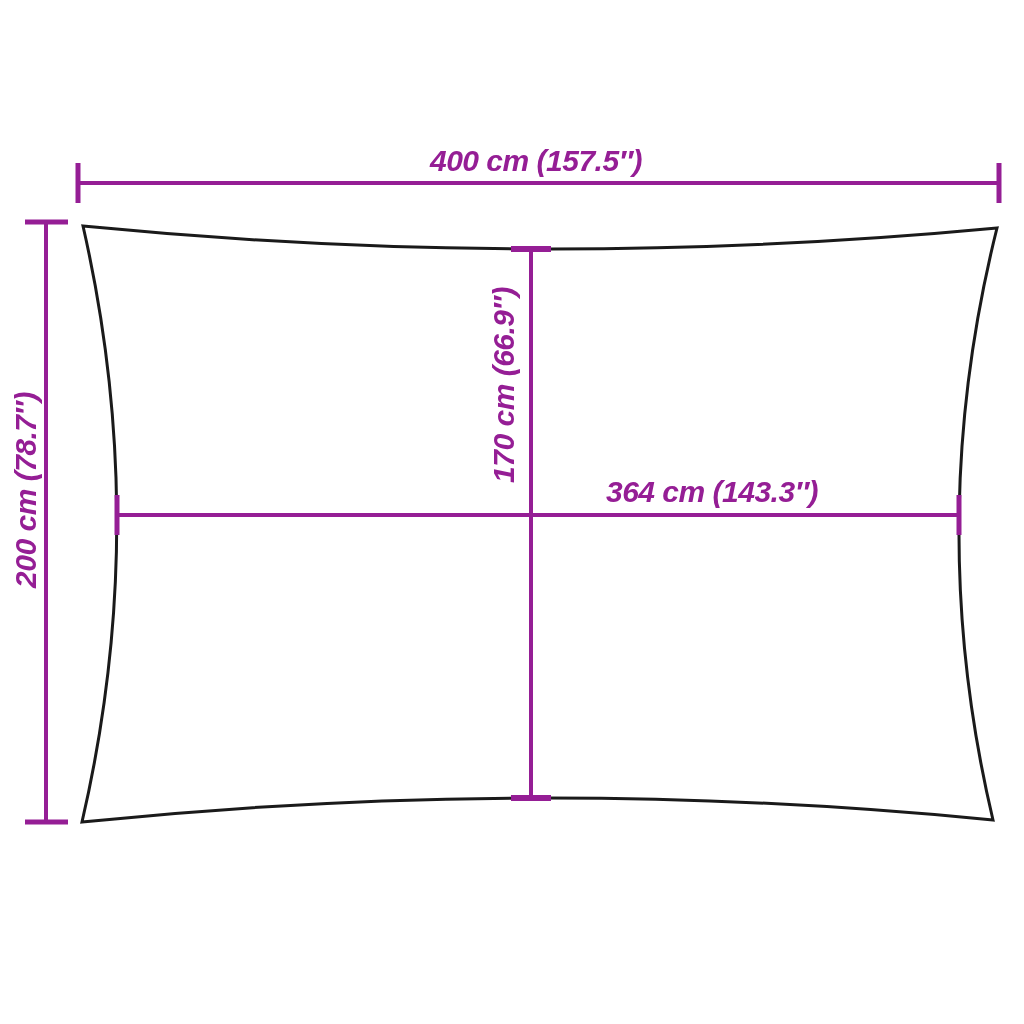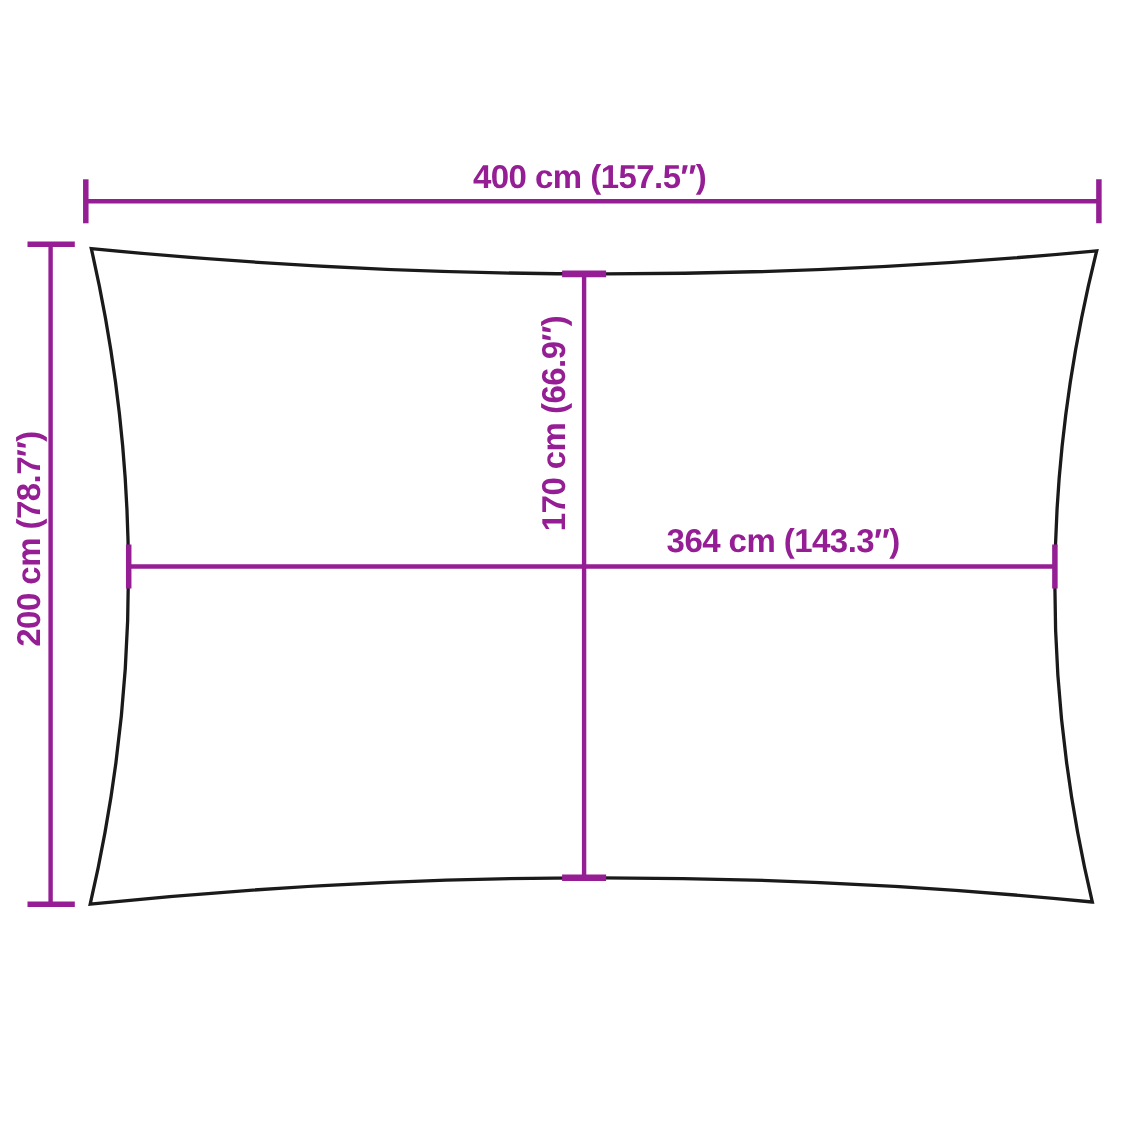--- a/index.html
+++ b/index.html
@@ -7,20 +7,21 @@
     padding: 0;
     background: #ffffff;
   }
   .stage {
     position: relative;
     width: 1024px;
     height: 1024px;
     background: #ffffff;
     overflow: hidden;
     font-family: "Liberation Sans", sans-serif;
+    font-style: italic;
   }
   svg {
     display: block;
   }
   .dim-label {
     font-family: "Liberation Sans", "DejaVu Sans", sans-serif;
     font-weight: bold;
     font-size: 30px;
     letter-spacing: -0.5px;
   }

